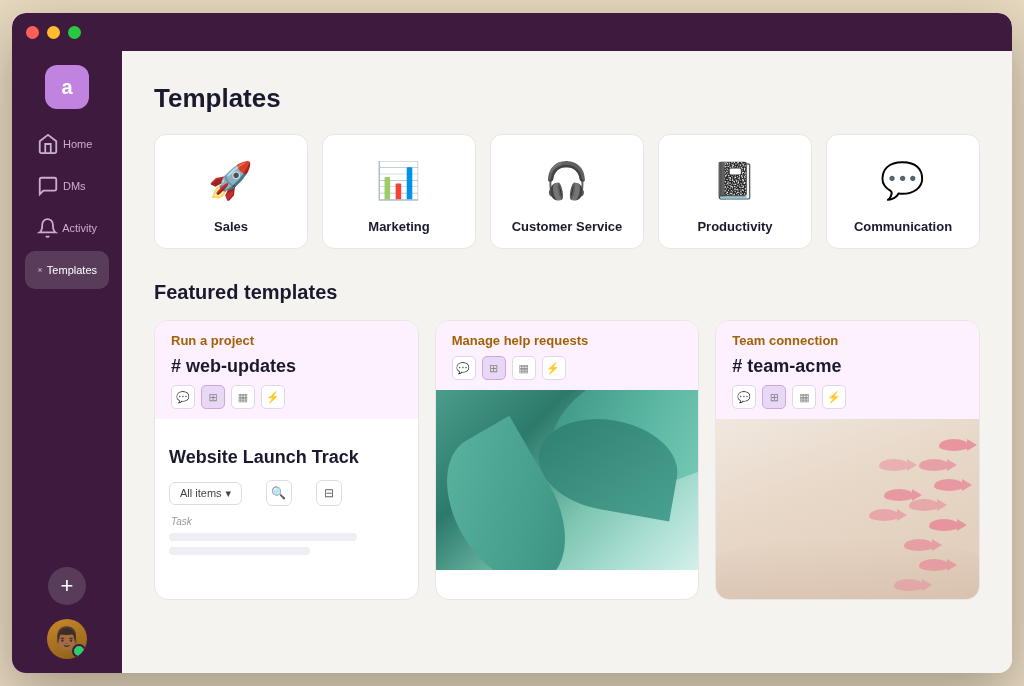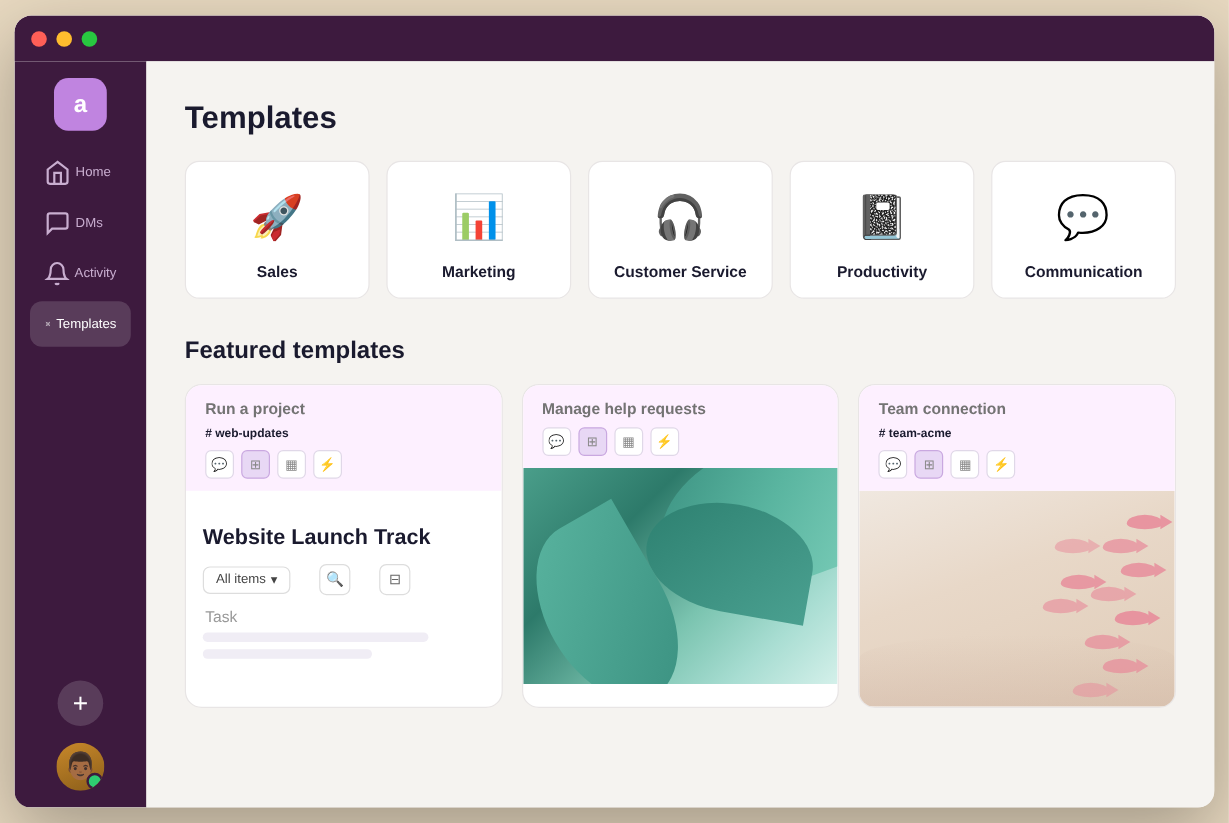--- a/index.html
+++ b/index.html
@@ -191,25 +191,25 @@
       border: 1.5px solid #e8e5e5;
       cursor: pointer;
     }
     .template-card-header {
       background: #fdf0ff;
       padding: 12px 16px 10px;
     }
     .template-card-title {
       font-size: 13px;
       font-weight: 600;
-      color: #737373;
+      color: #a16207;
       margin-bottom: 8px;
     }
     .channel-name {
-      font-size: 10px;
+      font-size: 18px;
       font-weight: 600;
       color: #1a1a2e;
       margin-bottom: 8px;
     }
     .channel-icons {
       display: flex;
       gap: 6px;
     }
     .channel-icon-btn {
       width: 24px;
@@ -265,24 +265,25 @@
       border-radius: 6px;
       border: 1px solid #ddd;
       display: flex;
       align-items: center;
       justify-content: center;
       font-size: 12px;
       color: #666;
       background: white;
     }
     .table-header {
-      font-size: 13px;
+      font-size: 10px;
       color: #999;
       margin-bottom: 6px;
       padding: 0 2px;
+      font-style: italic;
     }
     .table-row-skeleton {
       height: 8px;
       background: #f0edf5;
       border-radius: 4px;
       margin-bottom: 6px;
     }
     .tr-80 { width: 80%; }
     .tr-60 { width: 60%; }
     .card-image-tropical {

